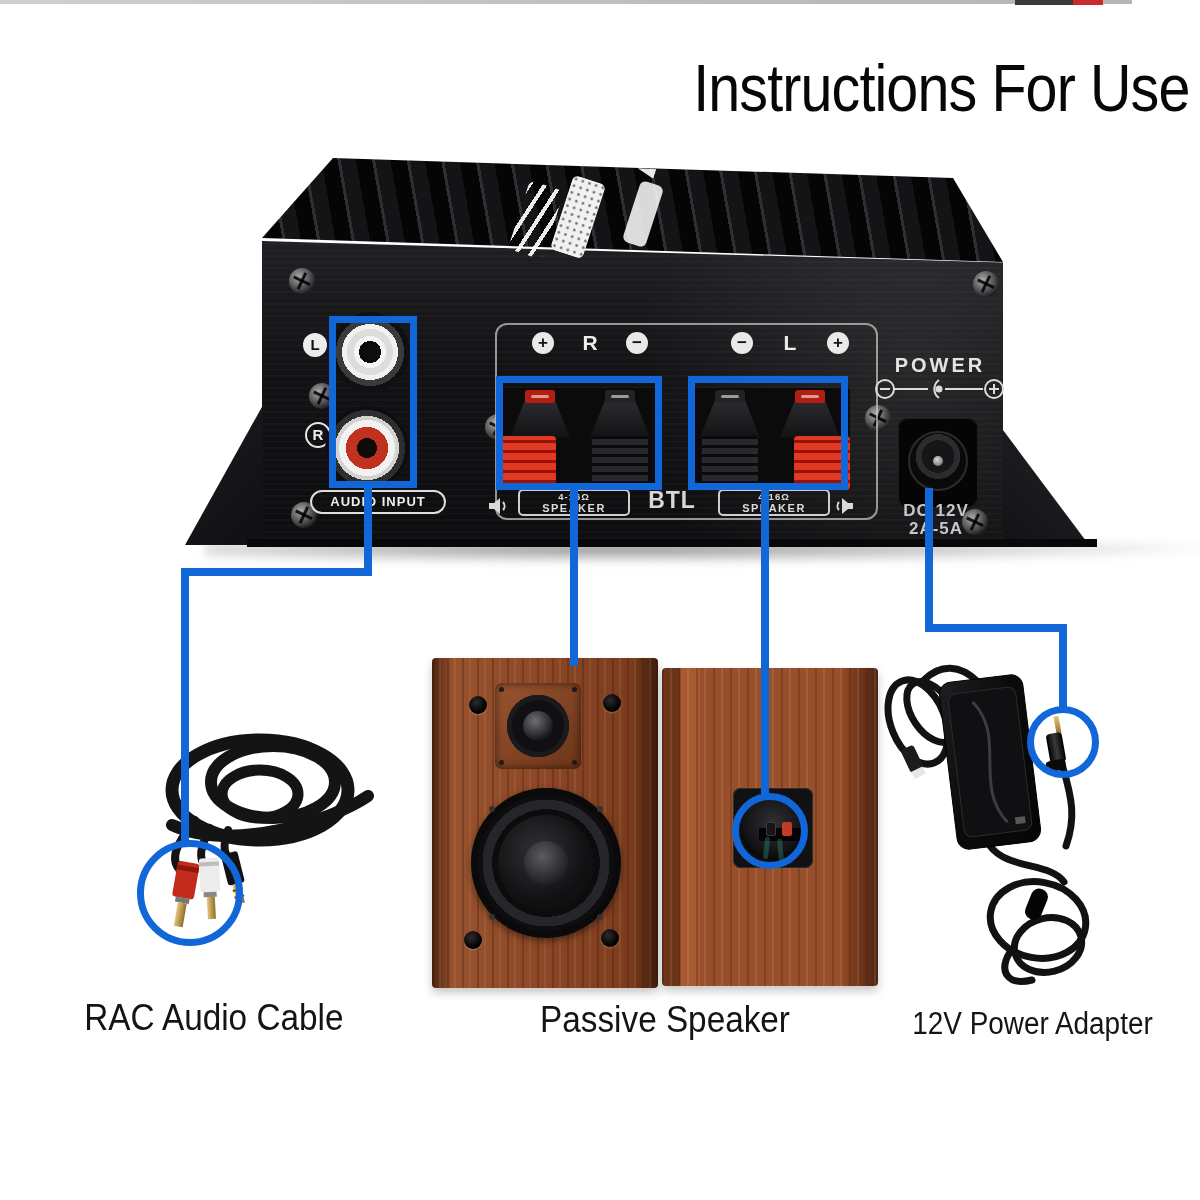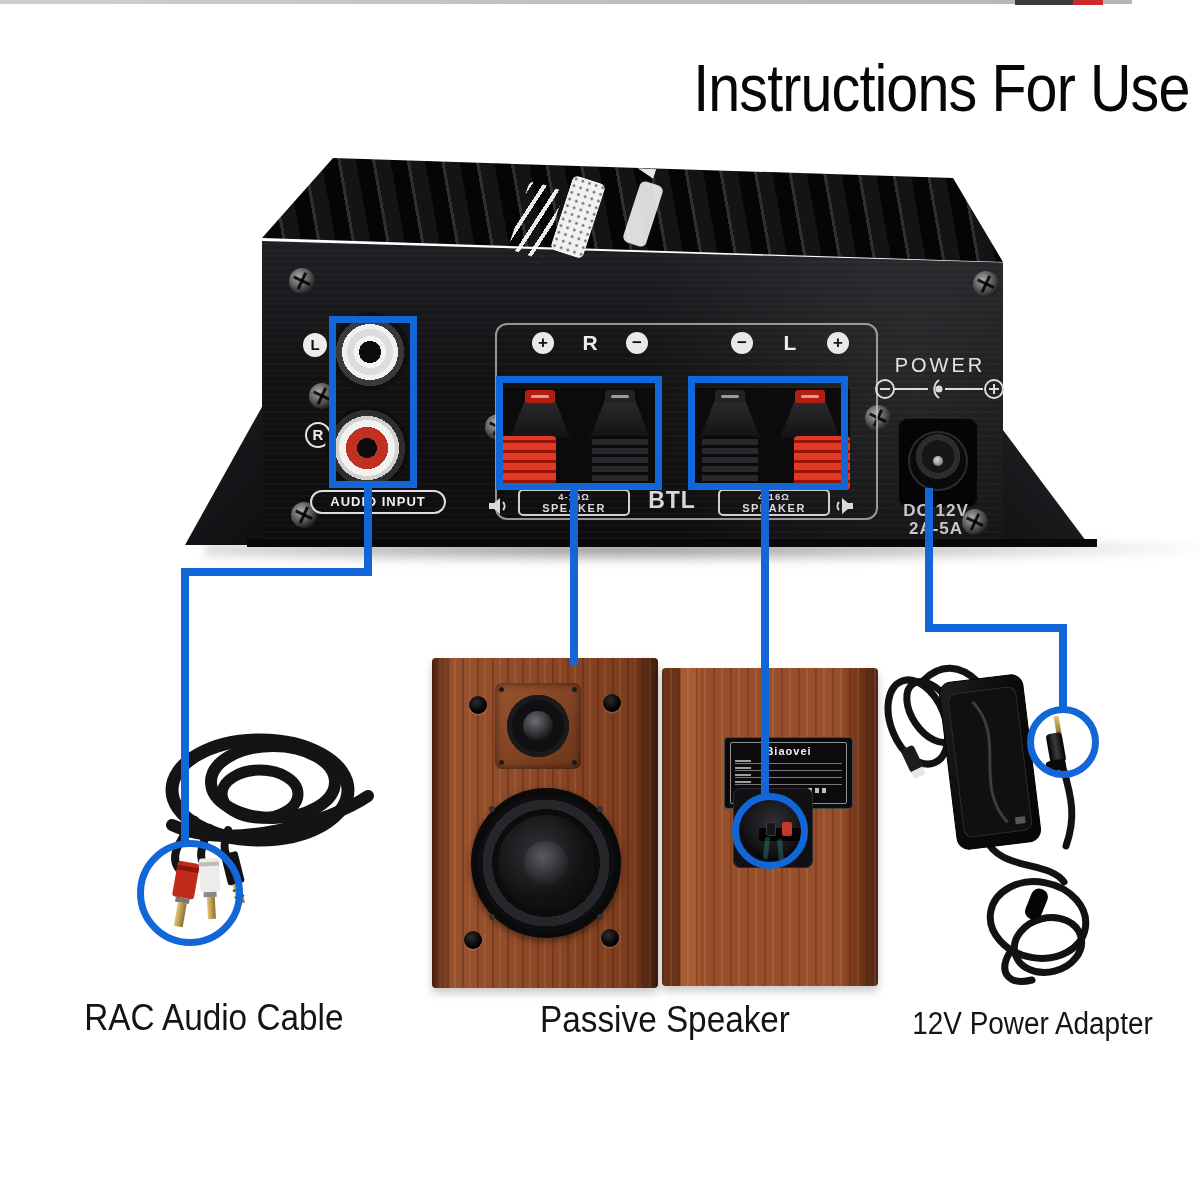--- a/index.html
+++ b/index.html
@@ -85,21 +85,21 @@
 
   .spk-box{position:absolute; top:339px; width:112px; height:27px; border:2px solid #cfcfcf; border-radius:5px;
            color:#dcdcdc; text-align:center; line-height:1.1; padding-top:1px;}
   .spk-box .l1{font-size:9.5px; font-weight:bold; letter-spacing:1px;}
   .spk-box .l2{font-size:11px; font-weight:bold; letter-spacing:1.5px;}
   .btl{position:absolute; left:450px; top:337px; width:74px; text-align:center;
        color:#d8d8d8; font-size:23px; font-weight:bold; letter-spacing:1px;}
   .horn{position:absolute; top:344px; width:24px; height:24px;}
 
   .power-lbl{position:absolute; left:685px; top:204px; width:140px; text-align:center;
-             color:#e4e4e4; font-size:20px; font-weight:normal; letter-spacing:3px;}
+             color:#e4e4e4; font-size:20px; font-weight:bold; letter-spacing:3px;}
   .polarity{position:absolute; left:688px; top:226px;}
 
   .dcjack{position:absolute; left:713px; top:268px; width:80px; height:90px; background:#050506;
           border-radius:10px; box-shadow:inset 0 0 0 1px #1d1d1f;}
   .dcring{position:absolute; left:723px; top:281px; width:60px; height:60px; border-radius:50%;
           border:2px solid #2c2c2e;
           background:radial-gradient(circle at 50% 42%, #161618 0 38%, #2c2c2f 38% 52%, #0a0a0b 52% 100%);}
   .dcpin{position:absolute; left:748px; top:306px; width:10px; height:10px; border-radius:50%;
          background:radial-gradient(circle at 40% 35%, #d8d8d8, #7a7a7c 75%);}
   .dctext{position:absolute; left:686px; top:352px; width:130px; text-align:center; color:#c7c7cb;
@@ -314,42 +314,20 @@
       <div class="cone"></div>
       <div class="dustcap"></div>
       <div class="wscrew" style="left:18px; top:18px;"></div>
       <div class="wscrew" style="left:126px; top:18px;"></div>
       <div class="wscrew" style="left:18px; top:126px;"></div>
       <div class="wscrew" style="left:126px; top:126px;"></div>
     </div>
   </div>
 
   <div class="spkR">
-    <div class="plate">
-      <div class="plate-inner">
-        <div class="plate-brand">Biaovei</div>
-        <div class="plate-row"></div>
-        <div class="plate-row"></div>
-        <div class="plate-row"></div>
-        <div class="plate-row"></div>
-        <div class="plate-sq">
-          <i></i>
-            <i></i>
-            <i></i>
-            <i></i>
-            <i></i>
-            <i></i>
-            <i></i>
-            <i></i>
-            <i></i>
-            <i></i>
-            <i></i>
-        </div>
-      </div>
-    </div>
     <div class="tcup">
       <div class="tcup-c">
         <div class="tbar"></div>
         <div class="tclip-b"></div>
         <div class="tclip-r"></div>
         <div class="teal" style="left:24px; top:42px; transform:rotate(6deg);"></div>
         <div class="teal" style="left:38px; top:44px; transform:rotate(-5deg);"></div>
       </div>
     </div>
   </div>

